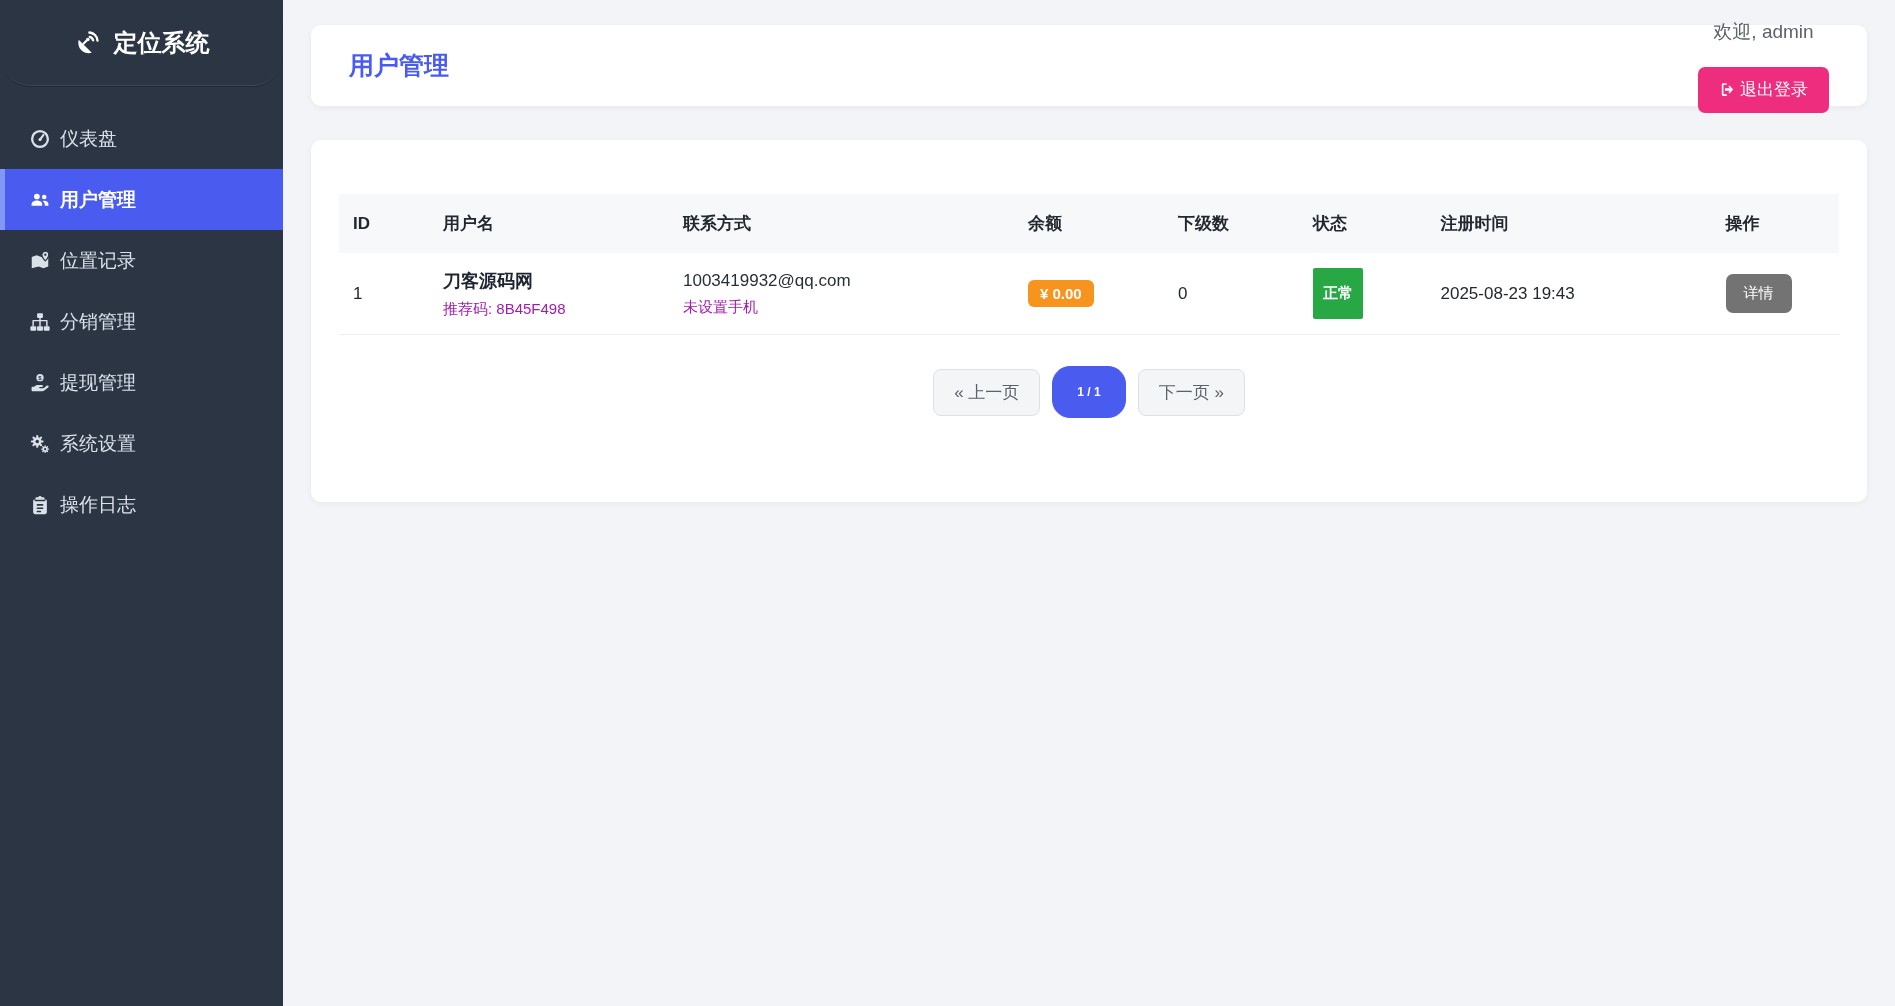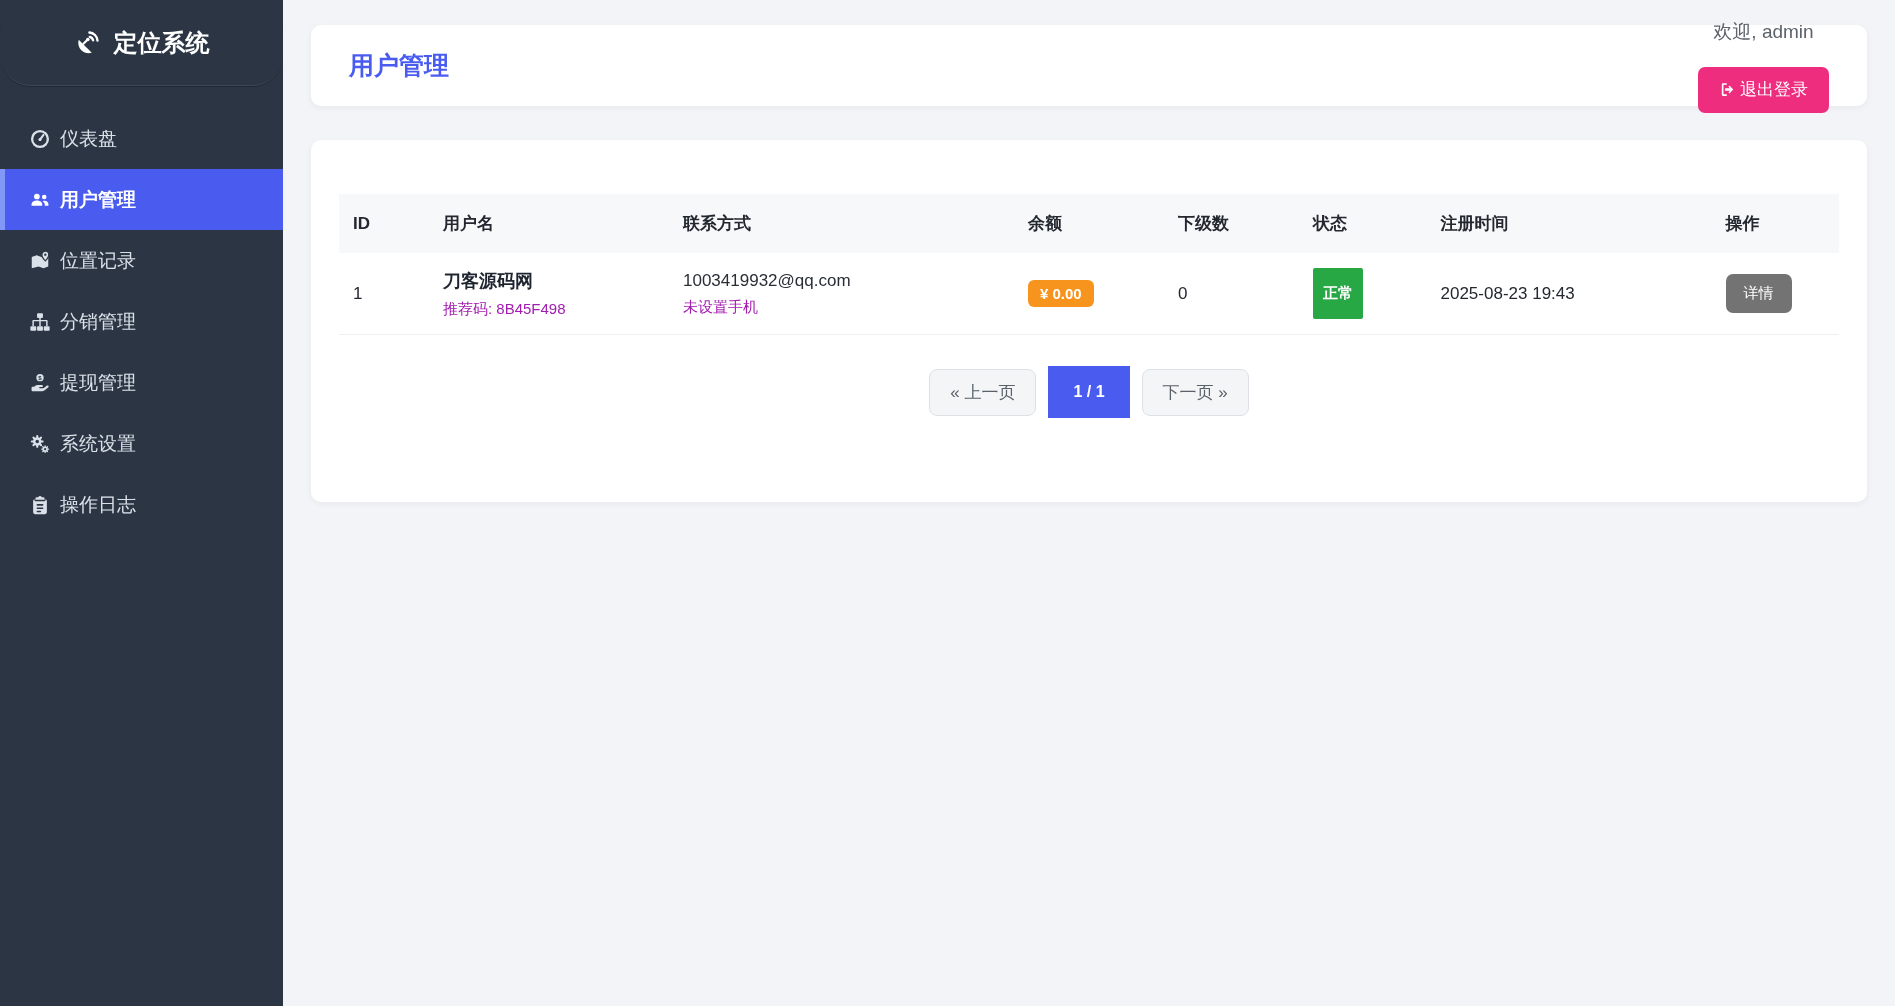--- a/index.html
+++ b/index.html
@@ -108,22 +108,22 @@
   
   .pagination { display:flex; justify-content:center; align-items:center; gap:12px; margin-top:31px; }
   .page-btn {
     background:#f3f5f7; border:1px solid #dde1e6; color:#5a6169;
     border-radius:8px; padding:0 20px; height:47px;
     font-size:17px; font-family:inherit; cursor:pointer;
     display:flex; align-items:center;
   }
   .page-current {
     background:#4a5cf0; border:1px solid #4a5cf0; color:#fff; font-weight:bold;
-    border-radius:0; padding:0 24px; height:52px;
-    font-size:16px; font-family:inherit; cursor:pointer;
+    border-radius:18px; padding:0 24px; height:52px;
+    font-size:12px; font-family:inherit; cursor:pointer;
     display:flex; align-items:center;
   }
 </style>
 </head>
 <body>
 
 <aside class="sidebar">
   <div class="logo">
     <svg viewBox="0 0 24 24" fill="none" stroke="currentColor">
       <path d="M4.2 9.6c-1 3.2-.2 6.8 2.3 9.3 2.5 2.5 6.1 3.3 9.3 2.3L4.2 9.6z" fill="currentColor" stroke="none"></path>

